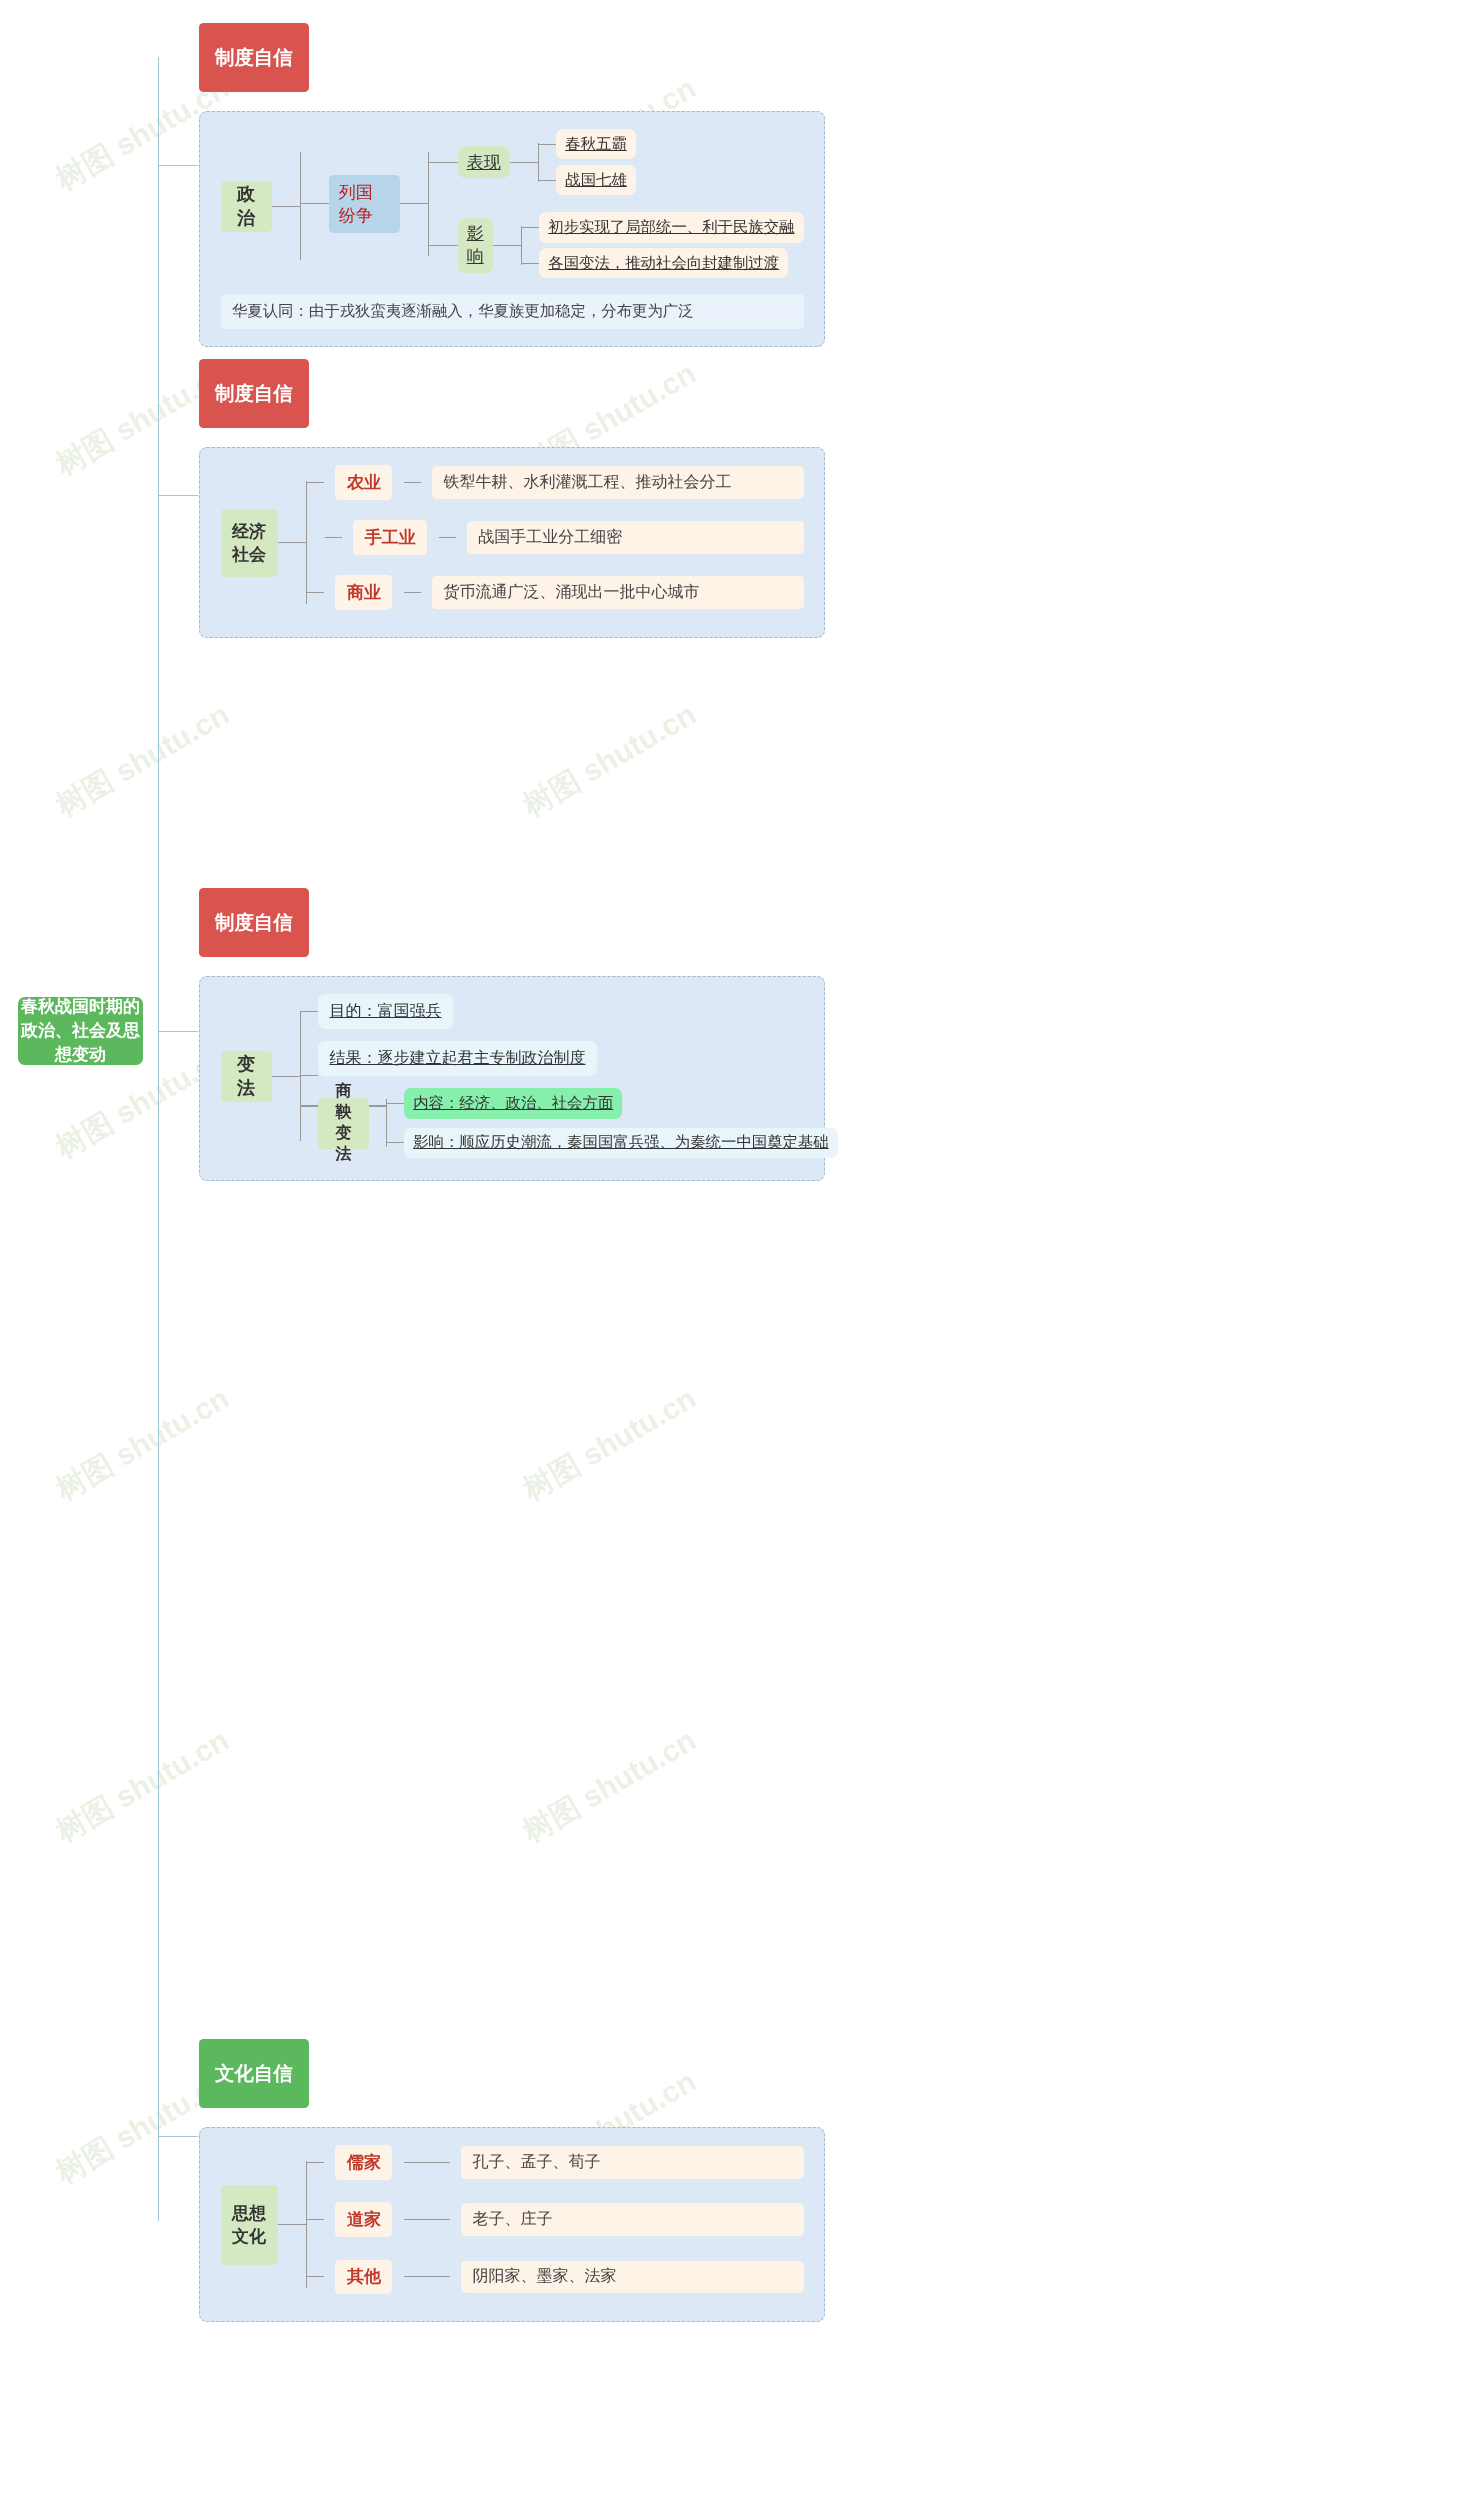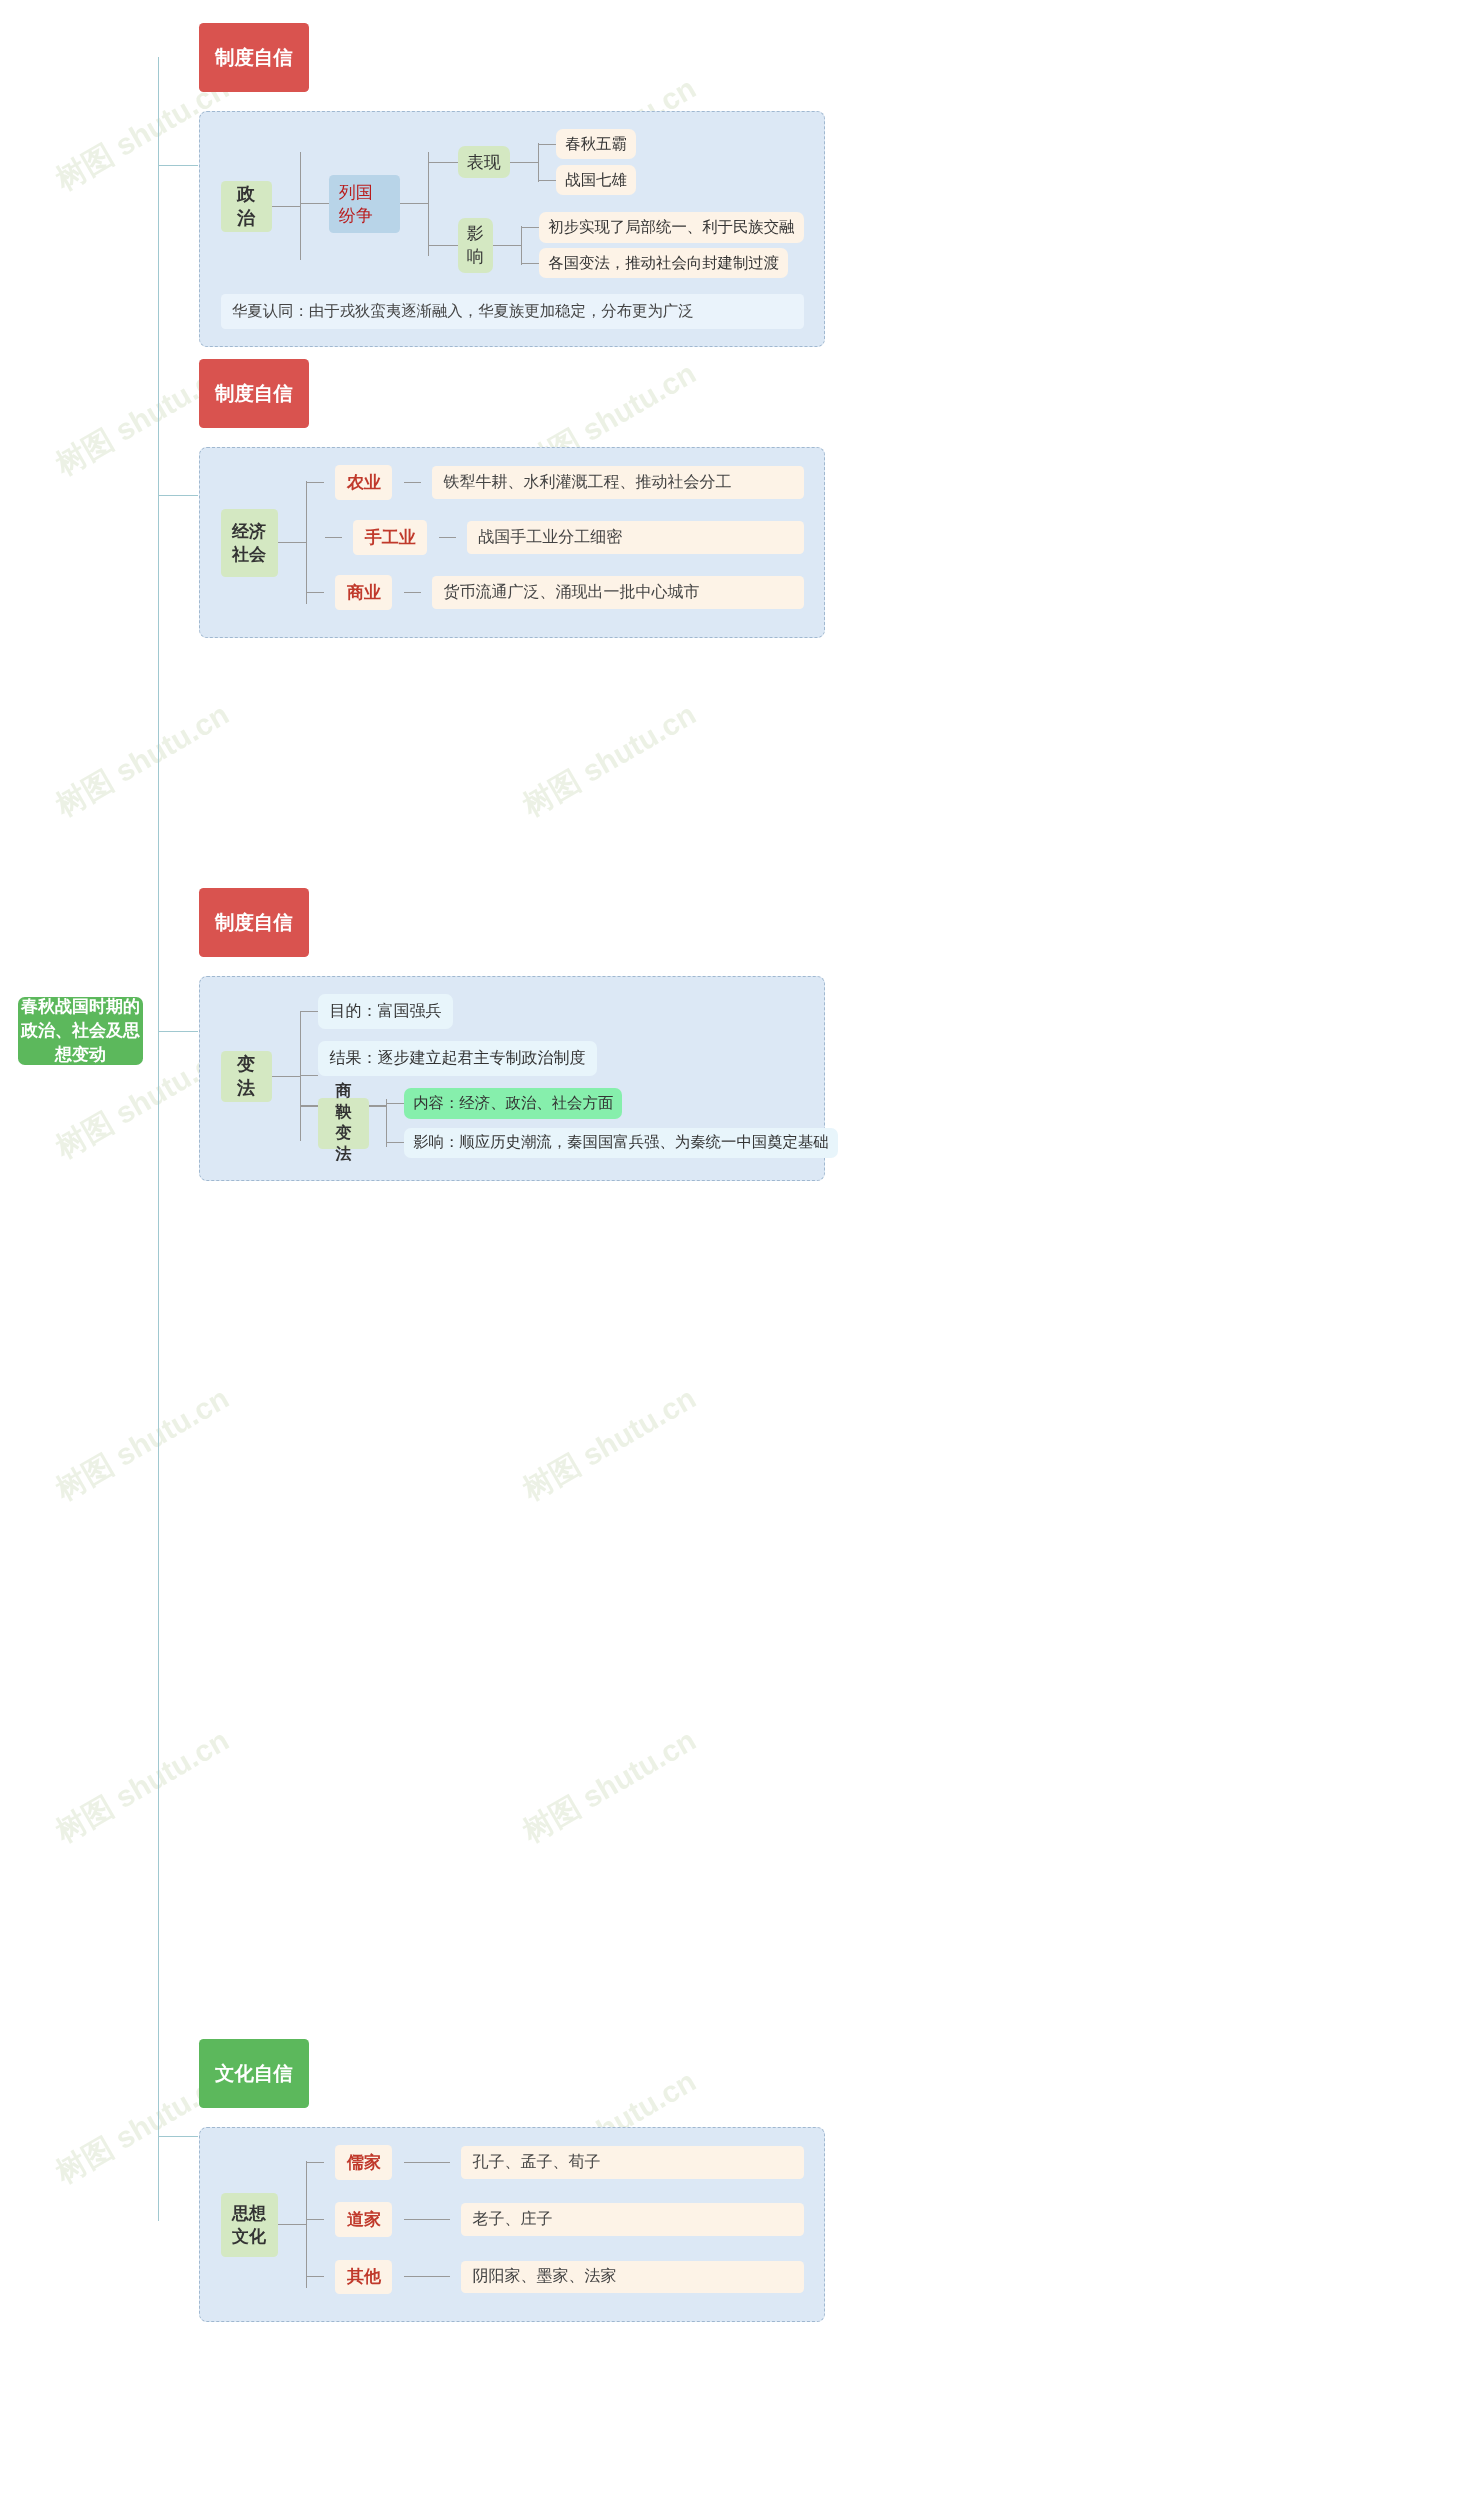--- a/index.html
+++ b/index.html
@@ -107,20 +107,21 @@
       color: #b91c1c;
     }
 
     .leaf-node {
       background: #fdf3e7;
       border-radius: 7px;
       padding: 4.6px 9px;
       font-size: 15.4px;
       color: #333;
       display: inline-block;
+      text-decoration: underline;
     }
 
     
     .info-text {
       background: #eaf3fb;
       border-radius: 4.6px;
       padding: 6.8px 11.4px;
       font-size: 15.4px;
       color: #444;
       margin-top: 9px;
@@ -398,21 +399,21 @@
   </div>
 
   <div class="section-wrapper section-width" style="left: 199px; top: 2039px;">
     <div style="margin-bottom: 9px;">
       <span class="section-label" style="background: #5cb85c;">文化自信</span>
     </div>
     <div class="card-container">
       <div style="display: flex; align-items: center; gap: 0;">
 
         <div style="display: flex; align-items: center;">
-          <div class="branch-node" style="width: 57px; height: 64px; font-size: 17px; white-space: pre-line;">思想
+          <div class="branch-node" style="width: 57px; height: 80px; font-size: 17px; white-space: pre-line;">思想
 文化</div>
           <div class="h-line"></div>
         </div>
 
         <div style="display: flex; flex-direction: column; gap: 12.5px; position: relative; flex: 1;">
           <div style="position: absolute; left: 0; top: 10%; width: 1.1px; height: 80%; background: #999;"></div>
 
           <div class="economy-row" style="padding-left: 1.1px;">
             <div class="h-line-short"></div>
             <div class="econ-label">儒家</div>

